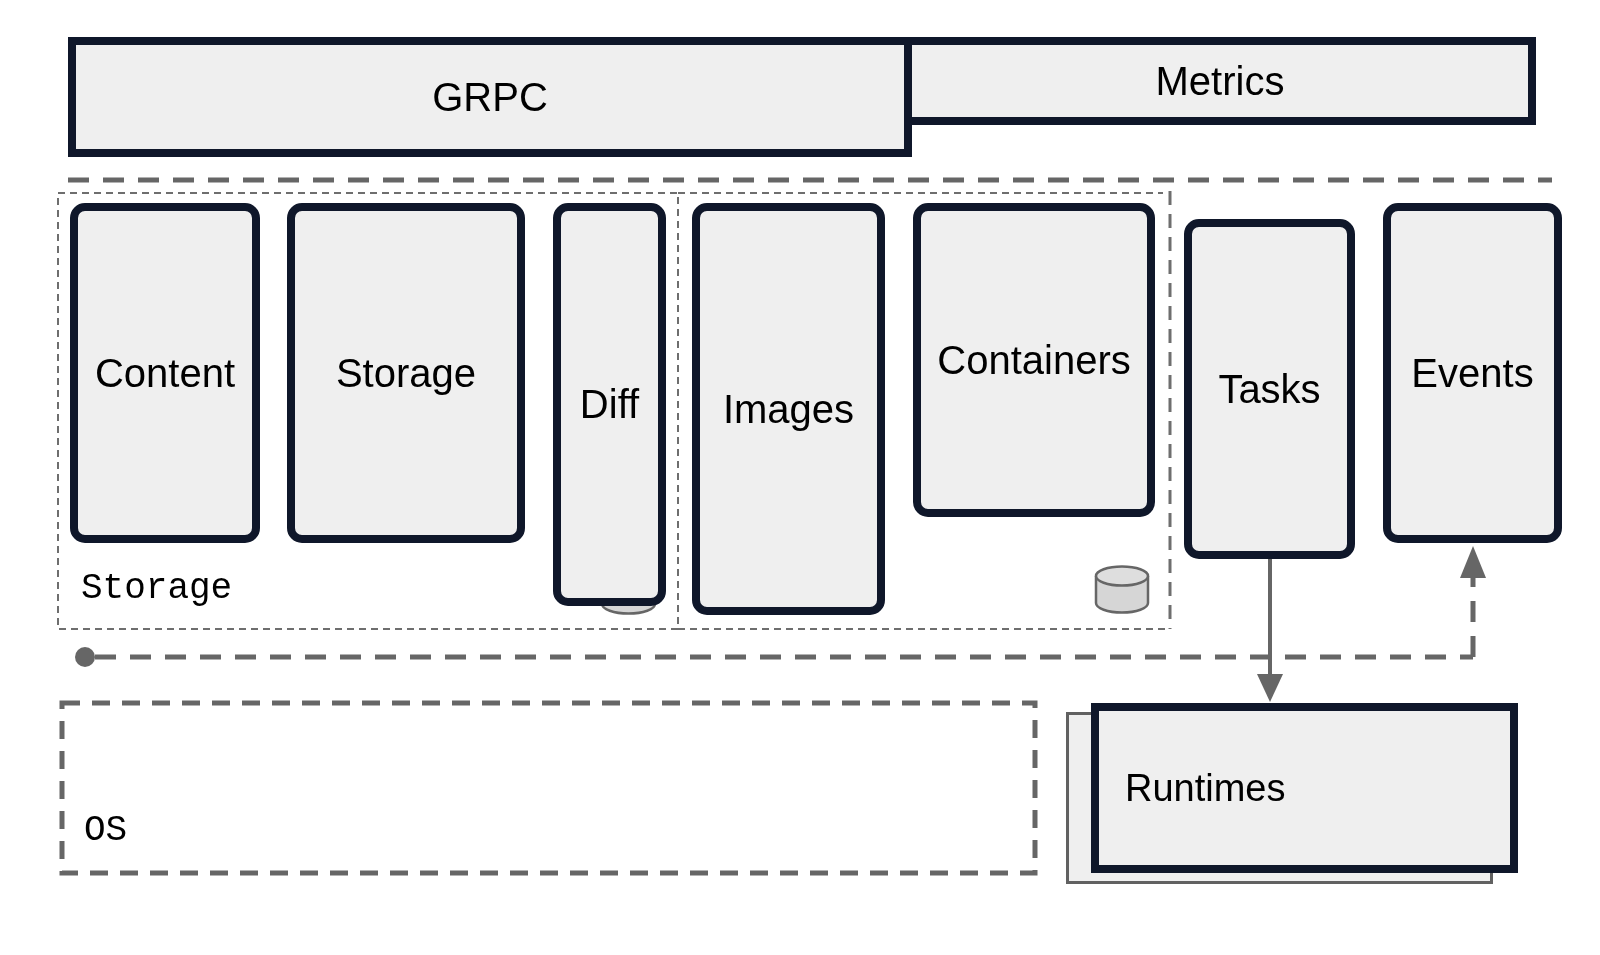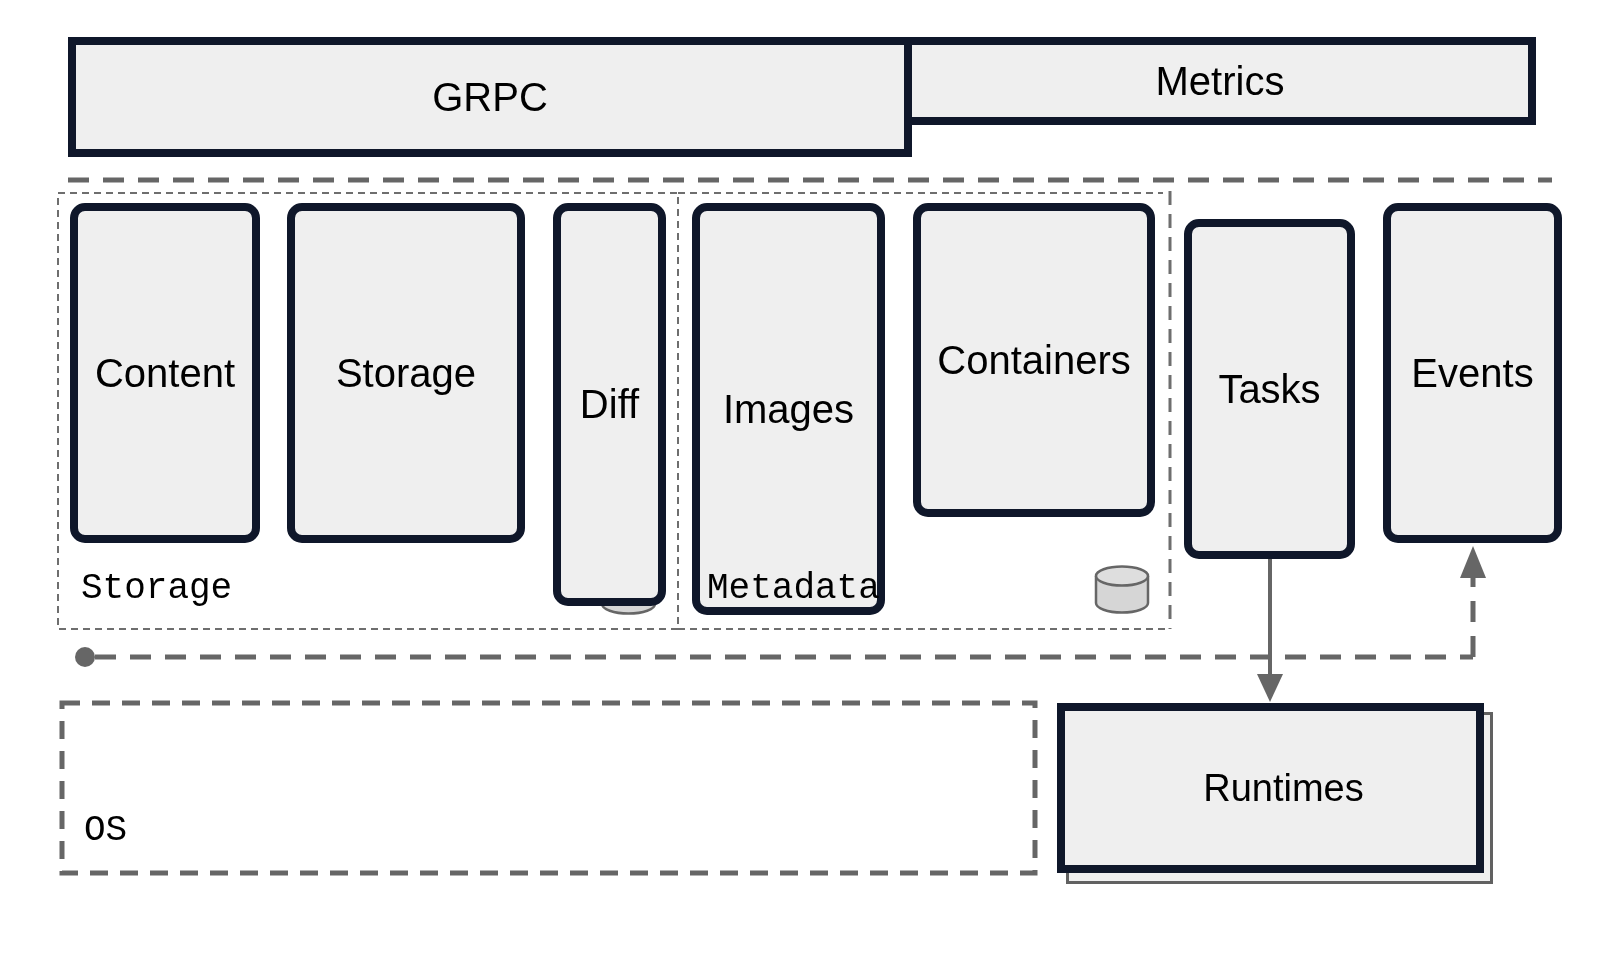--- a/index.html
+++ b/index.html
@@ -23,23 +23,24 @@
   .api-label{font-size:40px;}
   .svc-label{font-size:40px;border-radius:15px;}
   .section-label{
     position:absolute;
     font-size:36px;
     color:#000;
     white-space:nowrap;
     font-family:Liberation Mono, monospace;
   }
   .runtimes-box{
-    justify-content:center;
+    justify-content:flex-start;
     padding-left:26px;
     font-size:38px;
+    margin-left:34px;
   }
   .runtimes-shadow{
     position:absolute;
     box-sizing:border-box;
     background:#efefef;
     border:3px solid #616161;
   }
   svg.overlay{
     position:absolute;
     left:0;top:0;
@@ -105,21 +106,20 @@
     <span>Containers</span>
   </div>
   <div class="node svc-label" style="left:1184px;top:219px;width:171px;height:340px;">
     <span>Tasks</span>
   </div>
   <div class="node svc-label" style="left:1383px;top:203px;width:179px;height:340px;">
     <span>Events</span>
   </div>
 
   <div class="section-label" style="left:81px;top:568px;">Storage</div>
-  <div class="section-label" style="left:707px;top:568px;">Metadata</div>
   <div class="section-label" style="left:84px;top:810px;">OS</div>
 
   <div class="runtimes-shadow" style="left:1066px;top:712px;width:427px;height:172px;"></div>
   <div class="node runtimes-box" style="left:1057px;top:703px;width:427px;height:170px;">
     <span>Runtimes</span>
   </div>
 
 </div>
 
 </body></html>

